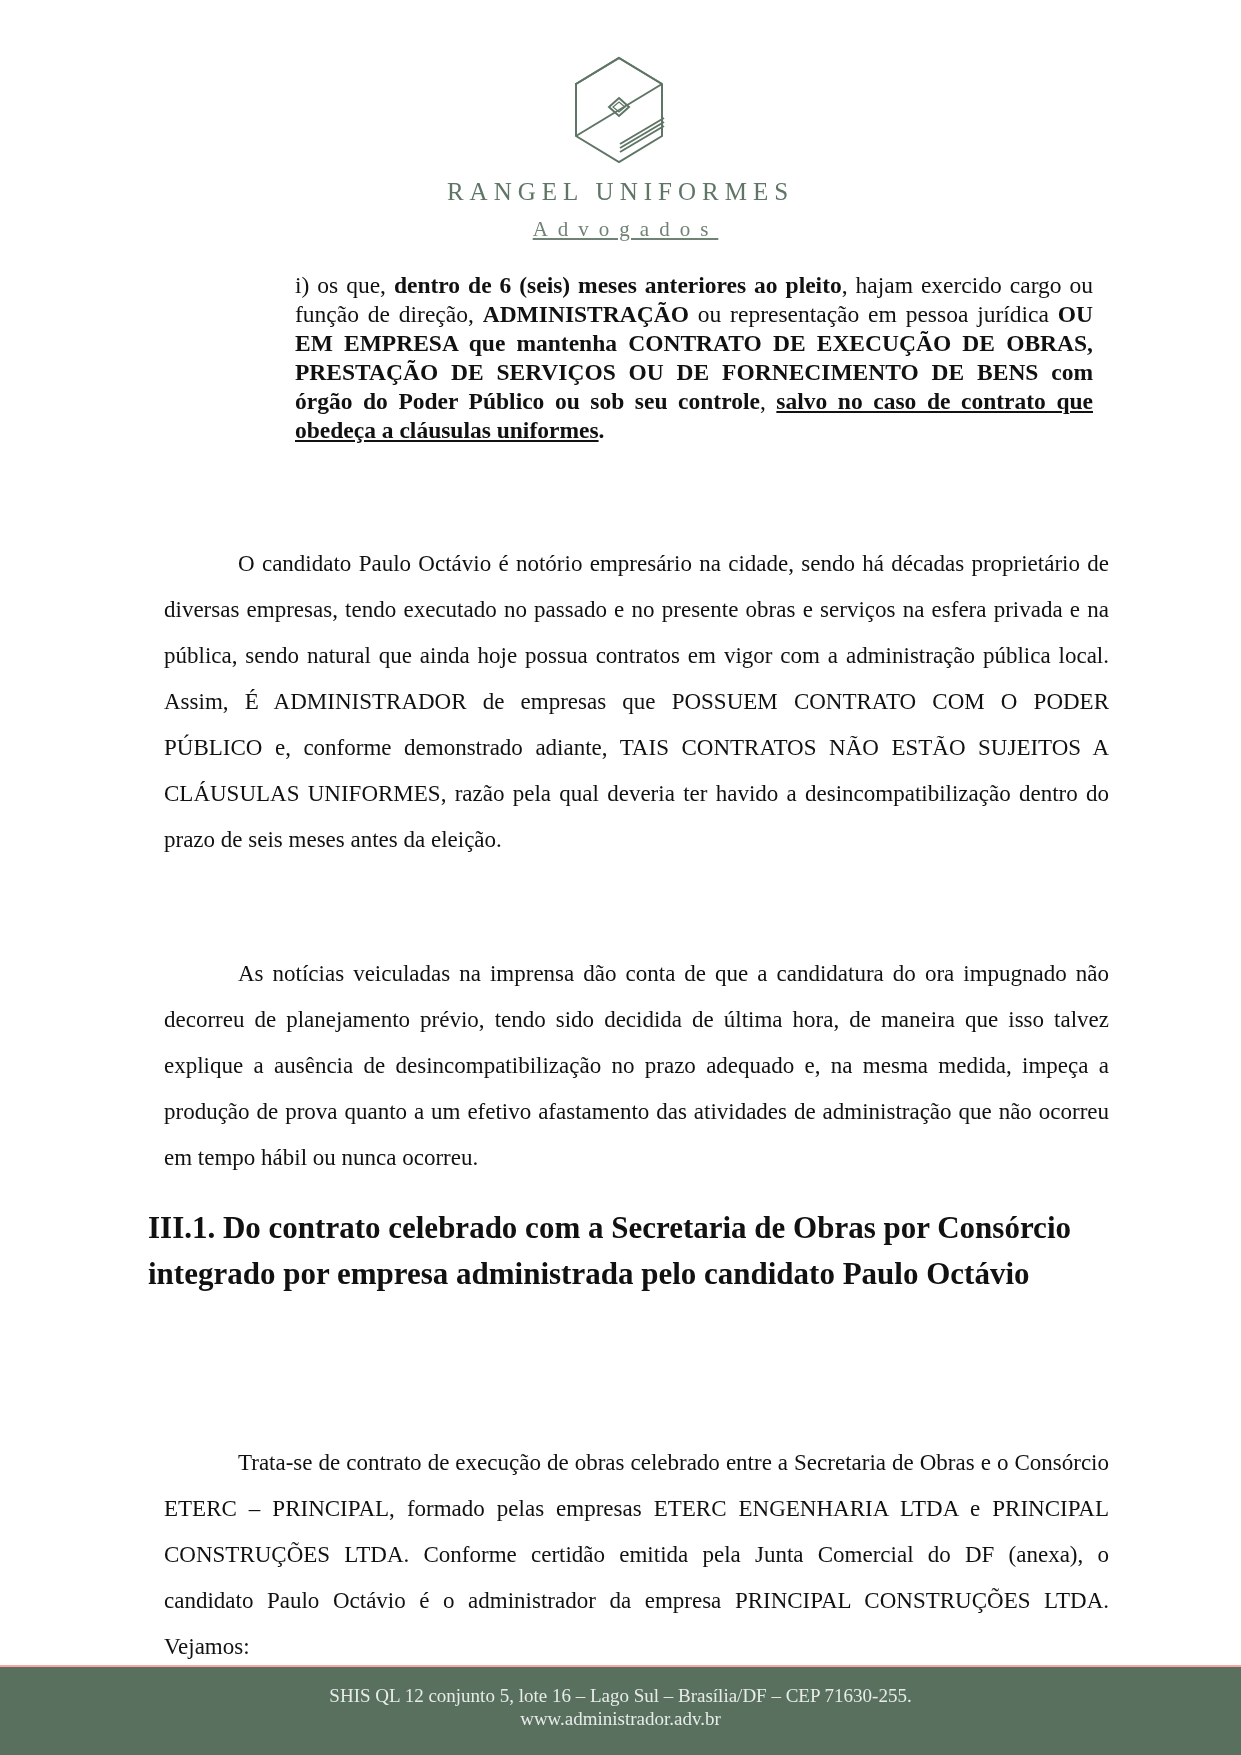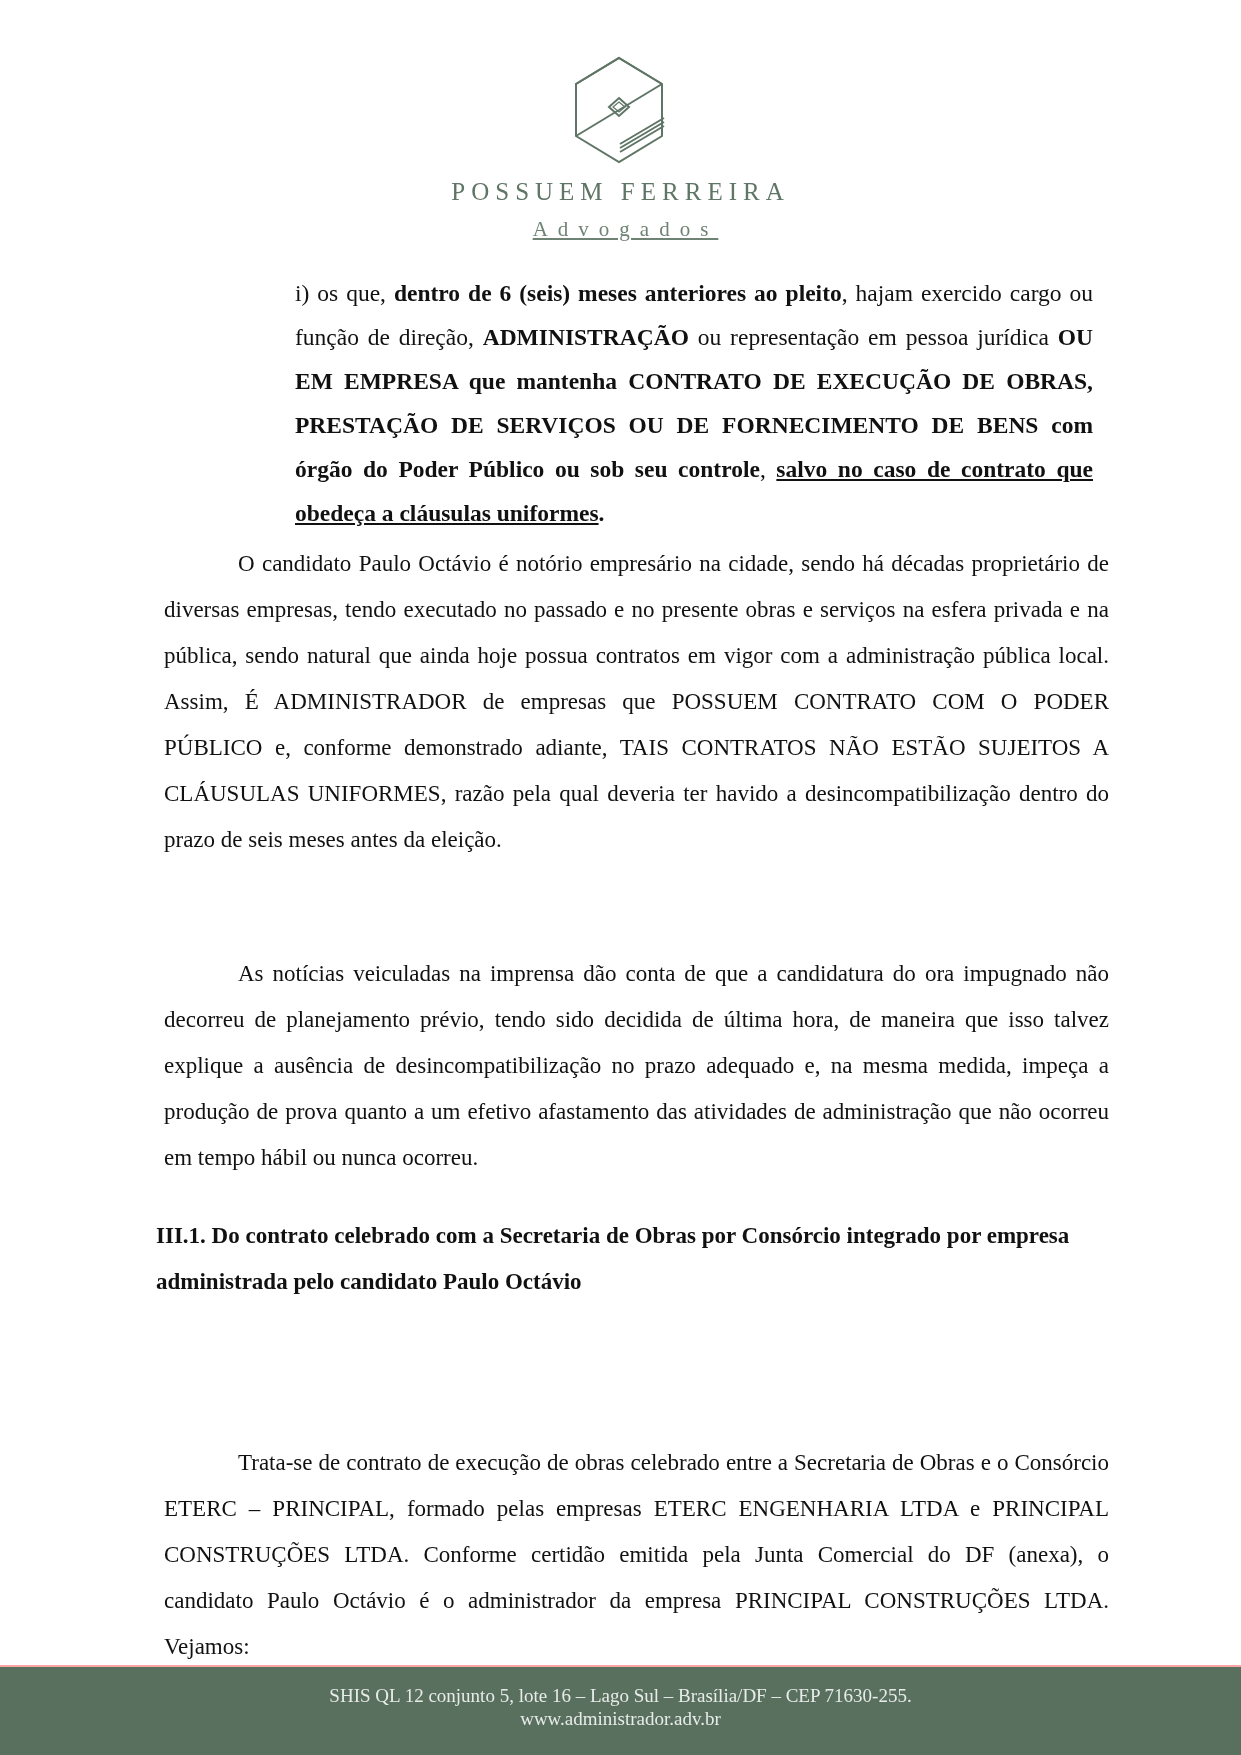--- a/index.html
+++ b/index.html
@@ -4,47 +4,47 @@
   <style>
     html, body { margin: 0; padding: 0; background: #ffffff; }
     body { width: 1241px; height: 1755px; position: relative; overflow: hidden;
            font-family: "Liberation Serif", "DejaVu Serif", serif; color: #111; }
     .logo { position: absolute; left: 570px; top: 52px; width: 100px; height: 116px; }
     .brand-name { position: absolute; left: 0; width: 1241px; top: 178px; text-align: center;
                   font-size: 25px; letter-spacing: 6px; color: #5f7566; }
     .brand-sub { position: absolute; left: 0; width: 1241px; top: 217px; text-align: center;
                  font-size: 21px; letter-spacing: 10px; color: #6f8375; padding-left: 10px; box-sizing: border-box; text-decoration: underline; }
     .quote { position: absolute; left: 295px; top: 271px; width: 798px; font-size: 23.5px;
-             line-height: 44px; text-align: justify; }
+             line-height: 29px; text-align: justify; }
     .quote b { font-weight: bold; }
     .para { position: absolute; left: 148px; width: 945px; font-size: 23px; line-height: 46px;
             text-align: justify; text-indent: 74px; margin: 16px; }
-    .heading { position: absolute; left: 148px; width: 945px; font-size: 23px; line-height: 46px;
-               font-weight: bold; margin: 8px; text-align: left; }
+    .heading { position: absolute; left: 148px; width: 945px; font-size: 31px; line-height: 46px;
+               font-weight: bold; margin: 0; text-align: left; }
     .footer { position: absolute; left: 0; top: 1665px; width: 1241px; height: 95px; background: #59705f;
               border-top: 2px solid #fca5a5; box-sizing: border-box; text-align: center; color: #e8ece9;
               font-size: 19px; line-height: 23px; padding-top: 17px; }
   </style>
 </head>
 <body>
 
 <svg class="logo" viewBox="0 0 100 116">
   <g fill="none" stroke="#5f7566" stroke-width="2">
     <polygon points="49,6 92,32 92,84 49,110 6,84 6,58 6,32"></polygon>
     <polyline points="6,84 6,32 49,6 92,32"></polyline>
     <line x1="6" y1="84" x2="49" y2="58"></line>
     <line x1="49" y1="58" x2="92" y2="32"></line>
     <polygon points="49,46 59,55 49,64 39,55"></polygon>
     <polygon points="49,50 55,55 49,60 43,55" stroke-width="1.2"></polygon>
     <line x1="50" y1="92" x2="94" y2="66"></line>
     <line x1="50" y1="96" x2="94" y2="70"></line>
     <line x1="50" y1="100" x2="94" y2="74"></line>
   </g>
 </svg>
-<div class="brand-name">POSSUEM FERREIRA</div>
+<div class="brand-name">RANGEL UNIFORMES</div>
 <div class="brand-sub">Advogados</div>
 
 <div class="quote" id="quote"><span>i) os que, </span><b>dentro de 6 (seis) meses anteriores ao pleito</b><span>, hajam exercido cargo ou função de direção, </span><b>ADMINISTRAÇÃO</b><span> ou representação em pessoa jurídica </span><b>OU EM EMPRESA que mantenha CONTRATO DE EXECUÇÃO DE OBRAS, PRESTAÇÃO DE SERVIÇOS OU DE FORNECIMENTO DE BENS com órgão do Poder Público ou sob seu controle</b><span>, </span><b style="text-decoration: underline;">salvo no caso de contrato que obedeça a cláusulas uniformes</b><b>.</b></div>
 
 <p class="para" style="top:525px">O candidato Paulo Octávio é notório empresário na cidade, sendo há décadas proprietário de diversas empresas, tendo executado no passado e no presente obras e serviços na esfera privada e na pública, sendo natural que ainda hoje possua contratos em vigor com a administração pública local. Assim, É ADMINISTRADOR de empresas que POSSUEM CONTRATO COM O PODER PÚBLICO e, conforme demonstrado adiante, TAIS CONTRATOS NÃO ESTÃO SUJEITOS A CLÁUSULAS UNIFORMES, razão pela qual deveria ter havido a desincompatibilização dentro do prazo de seis meses antes da eleição.</p>
 <p class="para" style="top:935px">As notícias veiculadas na imprensa dão conta de que a candidatura do ora impugnado não decorreu de planejamento prévio, tendo sido decidida de última hora, de maneira que isso talvez explique a ausência de desincompatibilização no prazo adequado e, na mesma medida, impeça a produção de prova quanto a um efetivo afastamento das atividades de administração que não ocorreu em tempo hábil ou nunca ocorreu.</p>
 <p class="heading" style="top:1205px">III.1. Do contrato celebrado com a Secretaria de Obras por Consórcio integrado por empresa administrada pelo candidato Paulo Octávio</p>
 <p class="para" style="top:1424px">Trata-se de contrato de execução de obras celebrado entre a Secretaria de Obras e o Consórcio ETERC – PRINCIPAL, formado pelas empresas ETERC ENGENHARIA LTDA e PRINCIPAL CONSTRUÇÕES LTDA. Conforme certidão emitida pela Junta Comercial do DF (anexa), o candidato Paulo Octávio é o administrador da empresa PRINCIPAL CONSTRUÇÕES LTDA. Vejamos:</p>
 
 <div class="footer">

